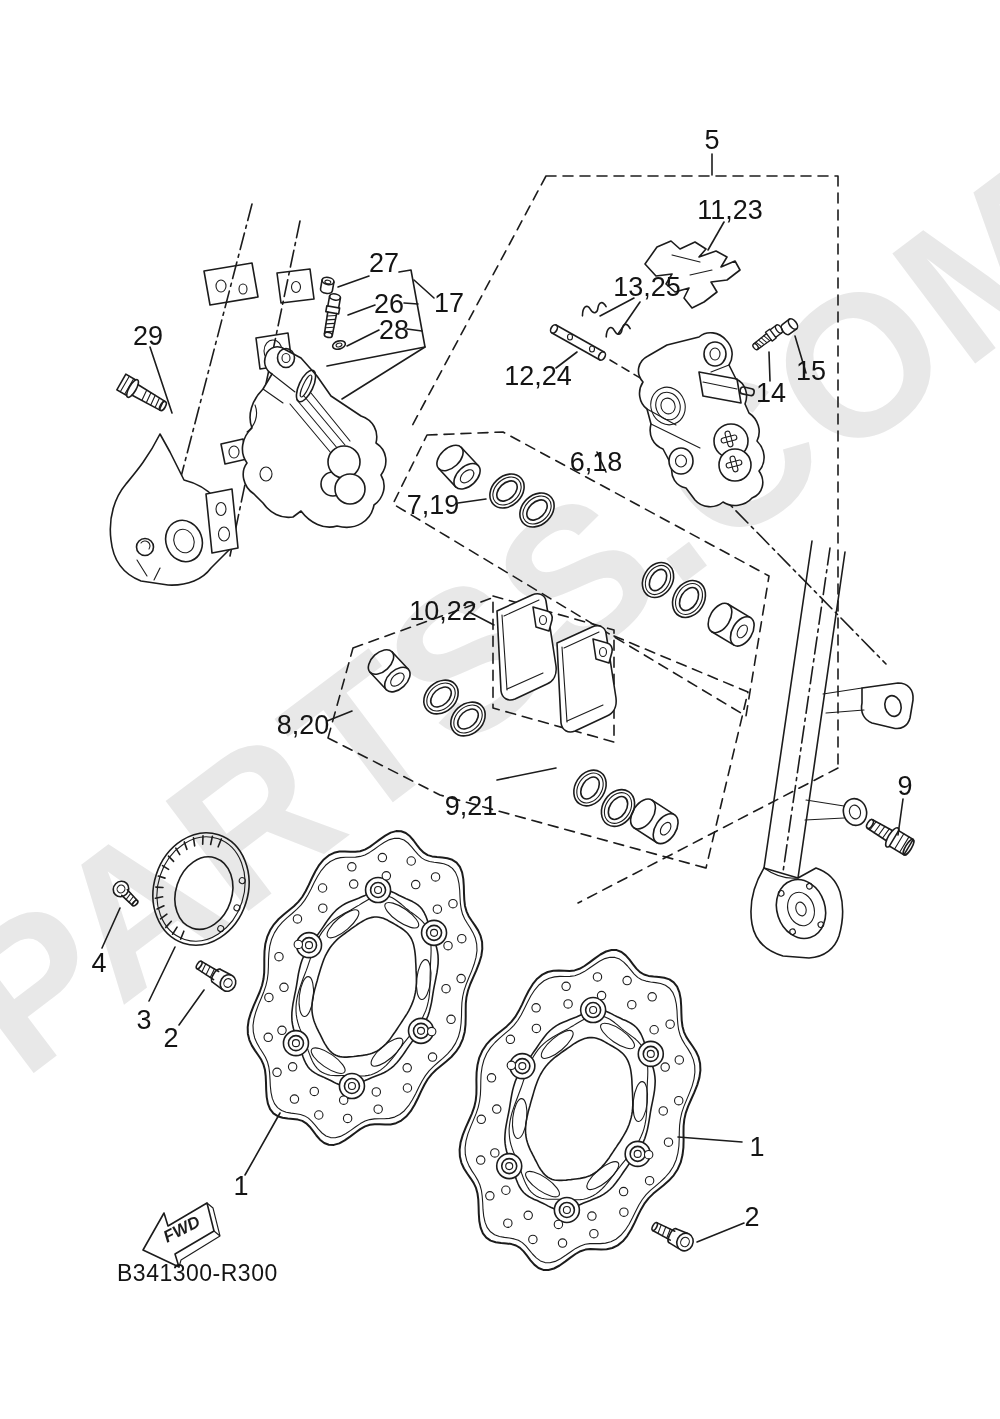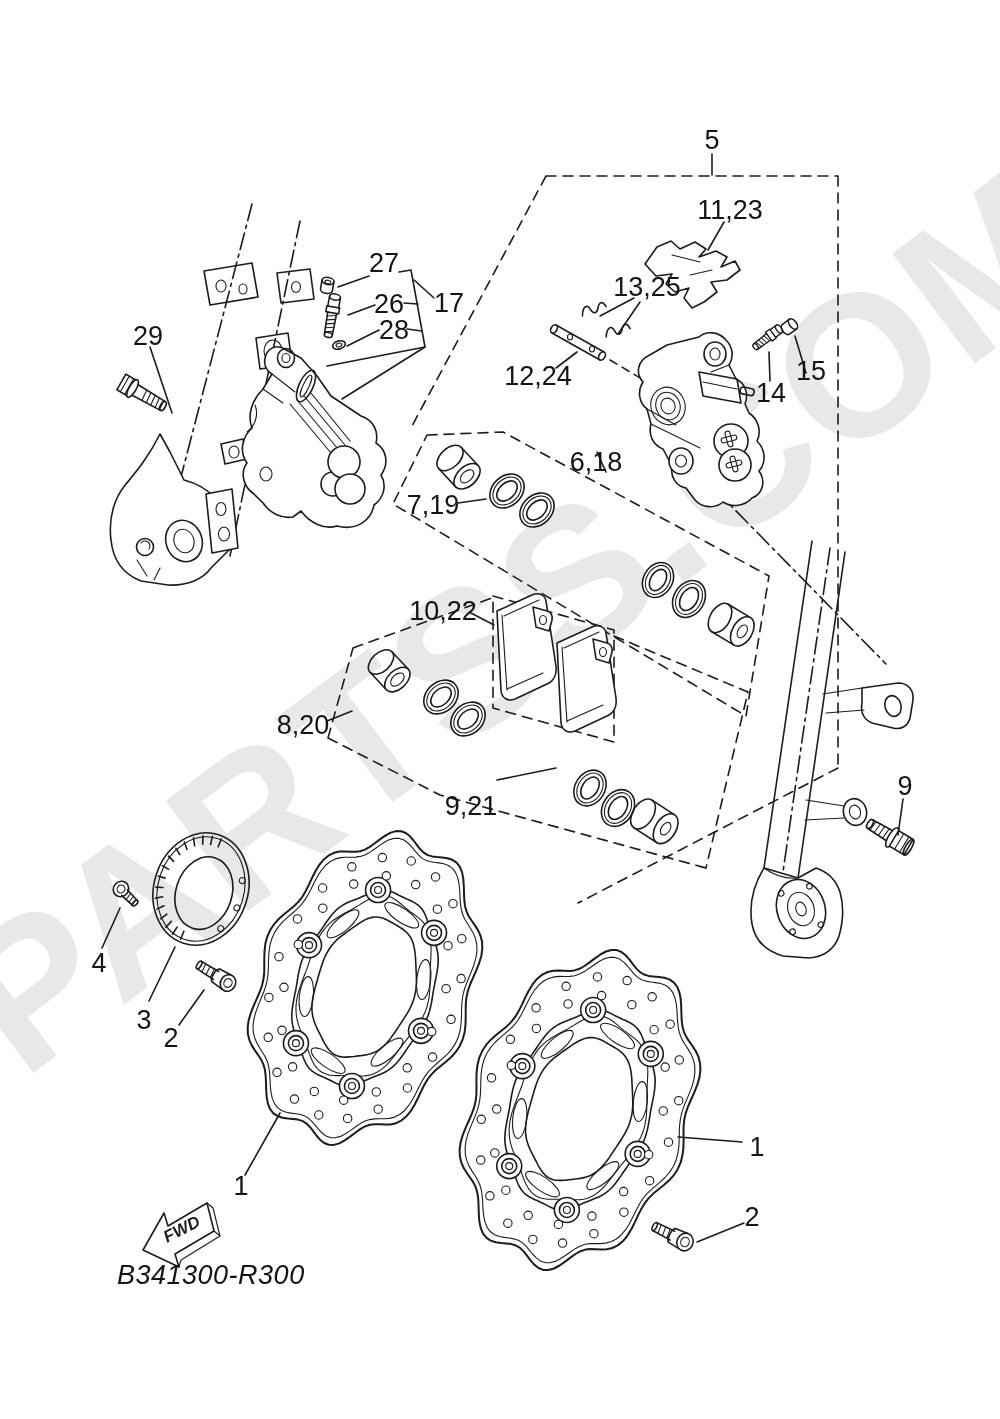--- a/index.html
+++ b/index.html
@@ -4,22 +4,22 @@
 <style>
   html,body{margin:0;padding:0;background:#fff;}
   .canvas{position:relative;width:1000px;height:1419px;background:#fff;overflow:hidden;
           font-family:"Liberation Sans",sans-serif;}
   .watermark{position:absolute;left:-190px;top:505px;width:1420px;text-align:center;
              transform:rotate(-37deg);font-size:200px;font-weight:bold;color:#e8e8e8;
              letter-spacing:3px;white-space:nowrap;z-index:0;user-select:none;}
   svg.art{position:absolute;left:0;top:0;z-index:1;}
   .lbl{position:absolute;transform:translate(-50%,-50%);font-size:27px;color:#141414;
        z-index:3;white-space:nowrap;}
-  .code{position:absolute;left:117px;top:1260px;font-size:27px;color:#141414;z-index:3;
-        letter-spacing:0.5px;font-style:italic;}
+  .code{position:absolute;left:117px;top:1260px;font-size:23px;color:#141414;z-index:3;
+        letter-spacing:0.5px;}
   .ln{fill:none;stroke:#1c1c1c;stroke-width:1.6;stroke-linecap:round;stroke-linejoin:round;}
   .thin{stroke-width:1.1;}
   .thick{stroke-width:2;}
   .w{fill:#ffffff;}
   .dash{stroke-dasharray:10 7;}
   .dash2{stroke-dasharray:8 6;}
   .dashdot{stroke-dasharray:17 5 3 5;}
 </style>
 </head>
 <body>

